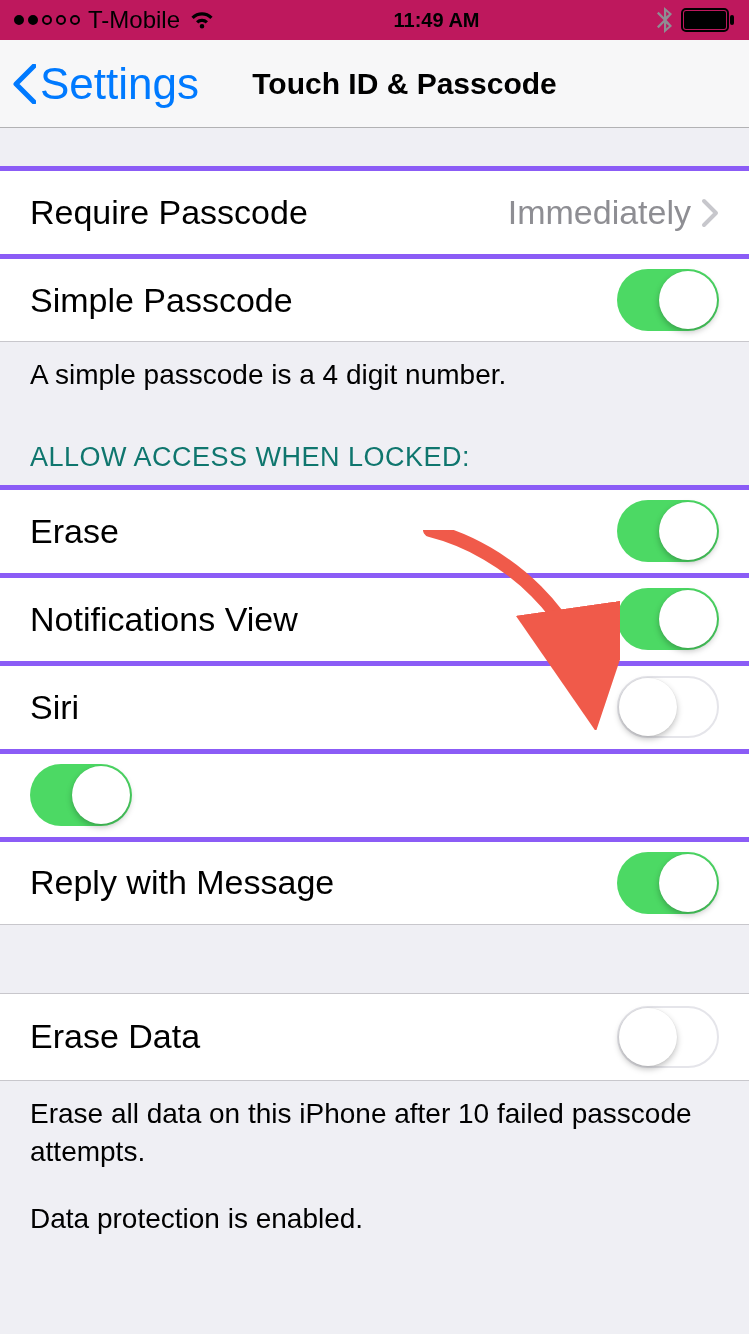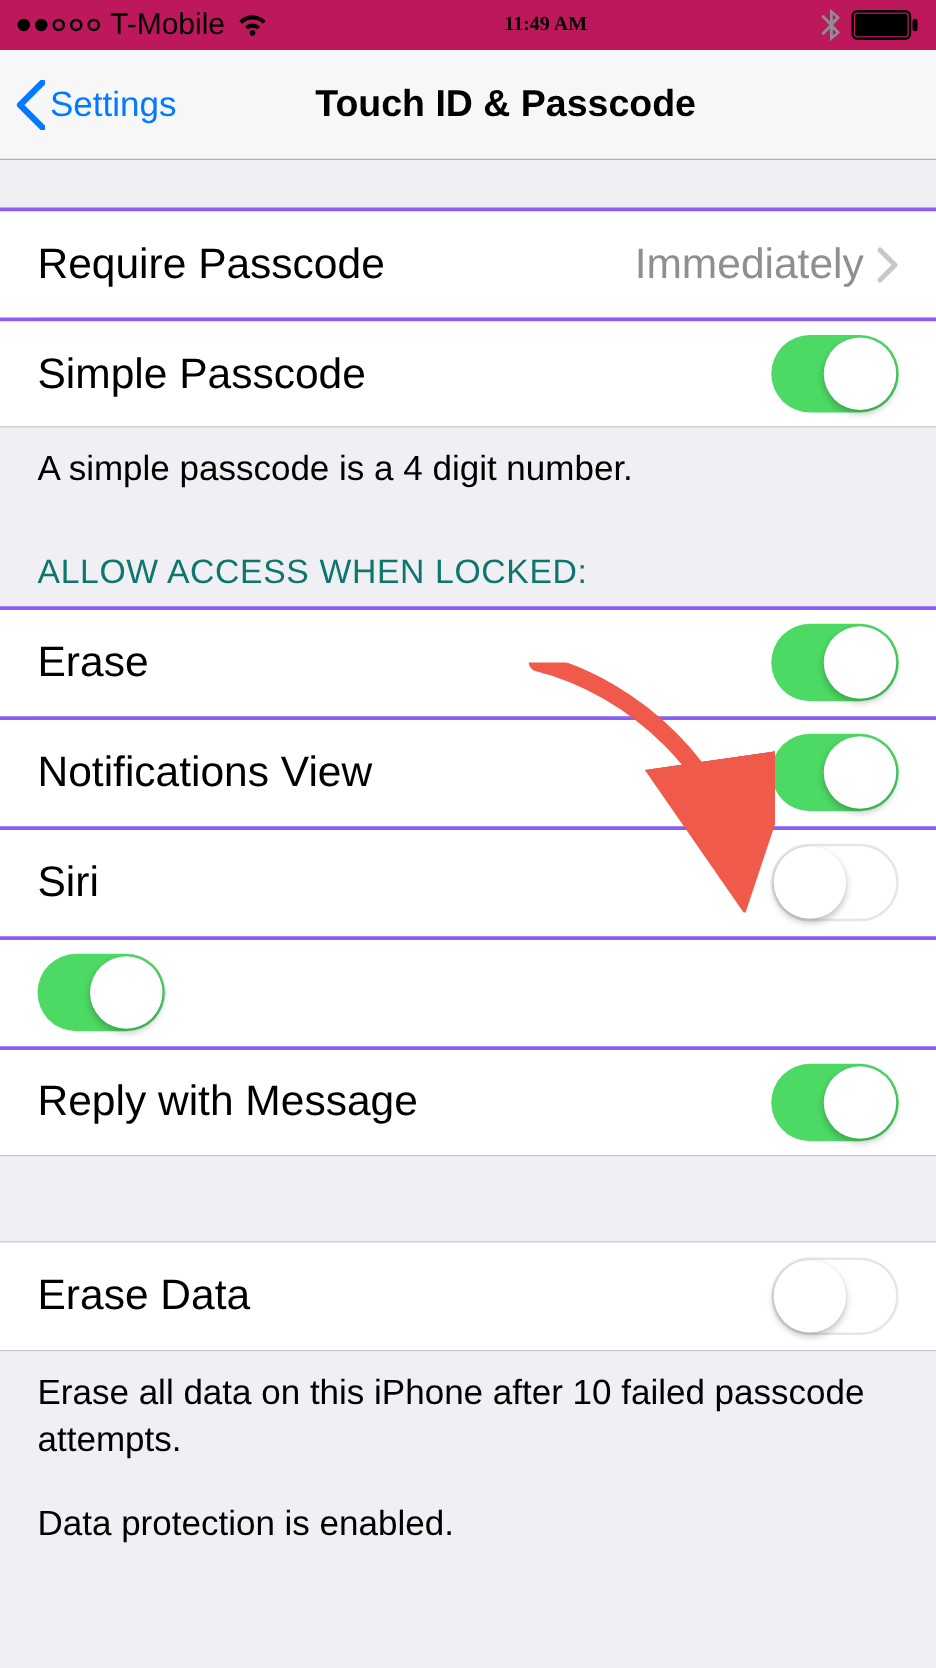--- a/index.html
+++ b/index.html
@@ -26,36 +26,36 @@
   }
   .status-left, .status-right { display: flex; align-items: center; gap: 8px; }
   .sig-dots { display: flex; gap: 4px; align-items: center; }
   .sig-dots span {
     width: 10px; height: 10px; border-radius: 50%;
     border: 2px solid #000;
   }
   .sig-dots span.fill { background: #000; }
   .wifi-icon svg, .bt-icon svg, .battery-icon svg { display: block; }
   .carrier { font-size: 24px; font-weight: 400; }
-  .clock { font-size: 16px; font-weight: 600; font-family: Liberation Serif, serif; }
+  .clock { font-size: 20px; font-weight: 600; }
 
   
   .nav-bar {
     height: 88px;
     display: flex;
     align-items: center;
     padding: 0 12px;
     background: #f7f7f8;
     border-bottom: 1px solid #b2b2b4;
     position: relative;
   }
   .nav-back {
     display: flex; align-items: center;
     color: #007aff;
-    font-size: 28px;
+    font-size: 44px;
     font-weight: 400;
     gap: 4px;
   }
   .nav-back svg { display: block; }
   .nav-title {
     position: absolute;
     left: 0; right: 0;
     text-align: center;
     font-size: 30px;
     font-weight: 600;
@@ -68,21 +68,21 @@
 
   .row {
     background: #fff;
     min-height: 88px;
     display: flex;
     align-items: center;
     padding: 0 30px 0 30px;
     font-size: 34px;
     font-weight: 400;
     position: relative;
-    border-top: 3px solid #8b5cf6;
+    border-top: 5px solid #8b5cf6;
   }
   .row.last-in-group { border-bottom: 1px solid #c8c7cc; }
   .row .sep {
     position: absolute;
     left: 30px; right: 0; bottom: -1px;
     height: 1px; background: #c8c7cc;
   }
   .row-label { flex: 1; }
   .row-value { color: #8e8e93; font-size: 34px; margin-right: 10px; }
   .chevron svg { display: block; }

